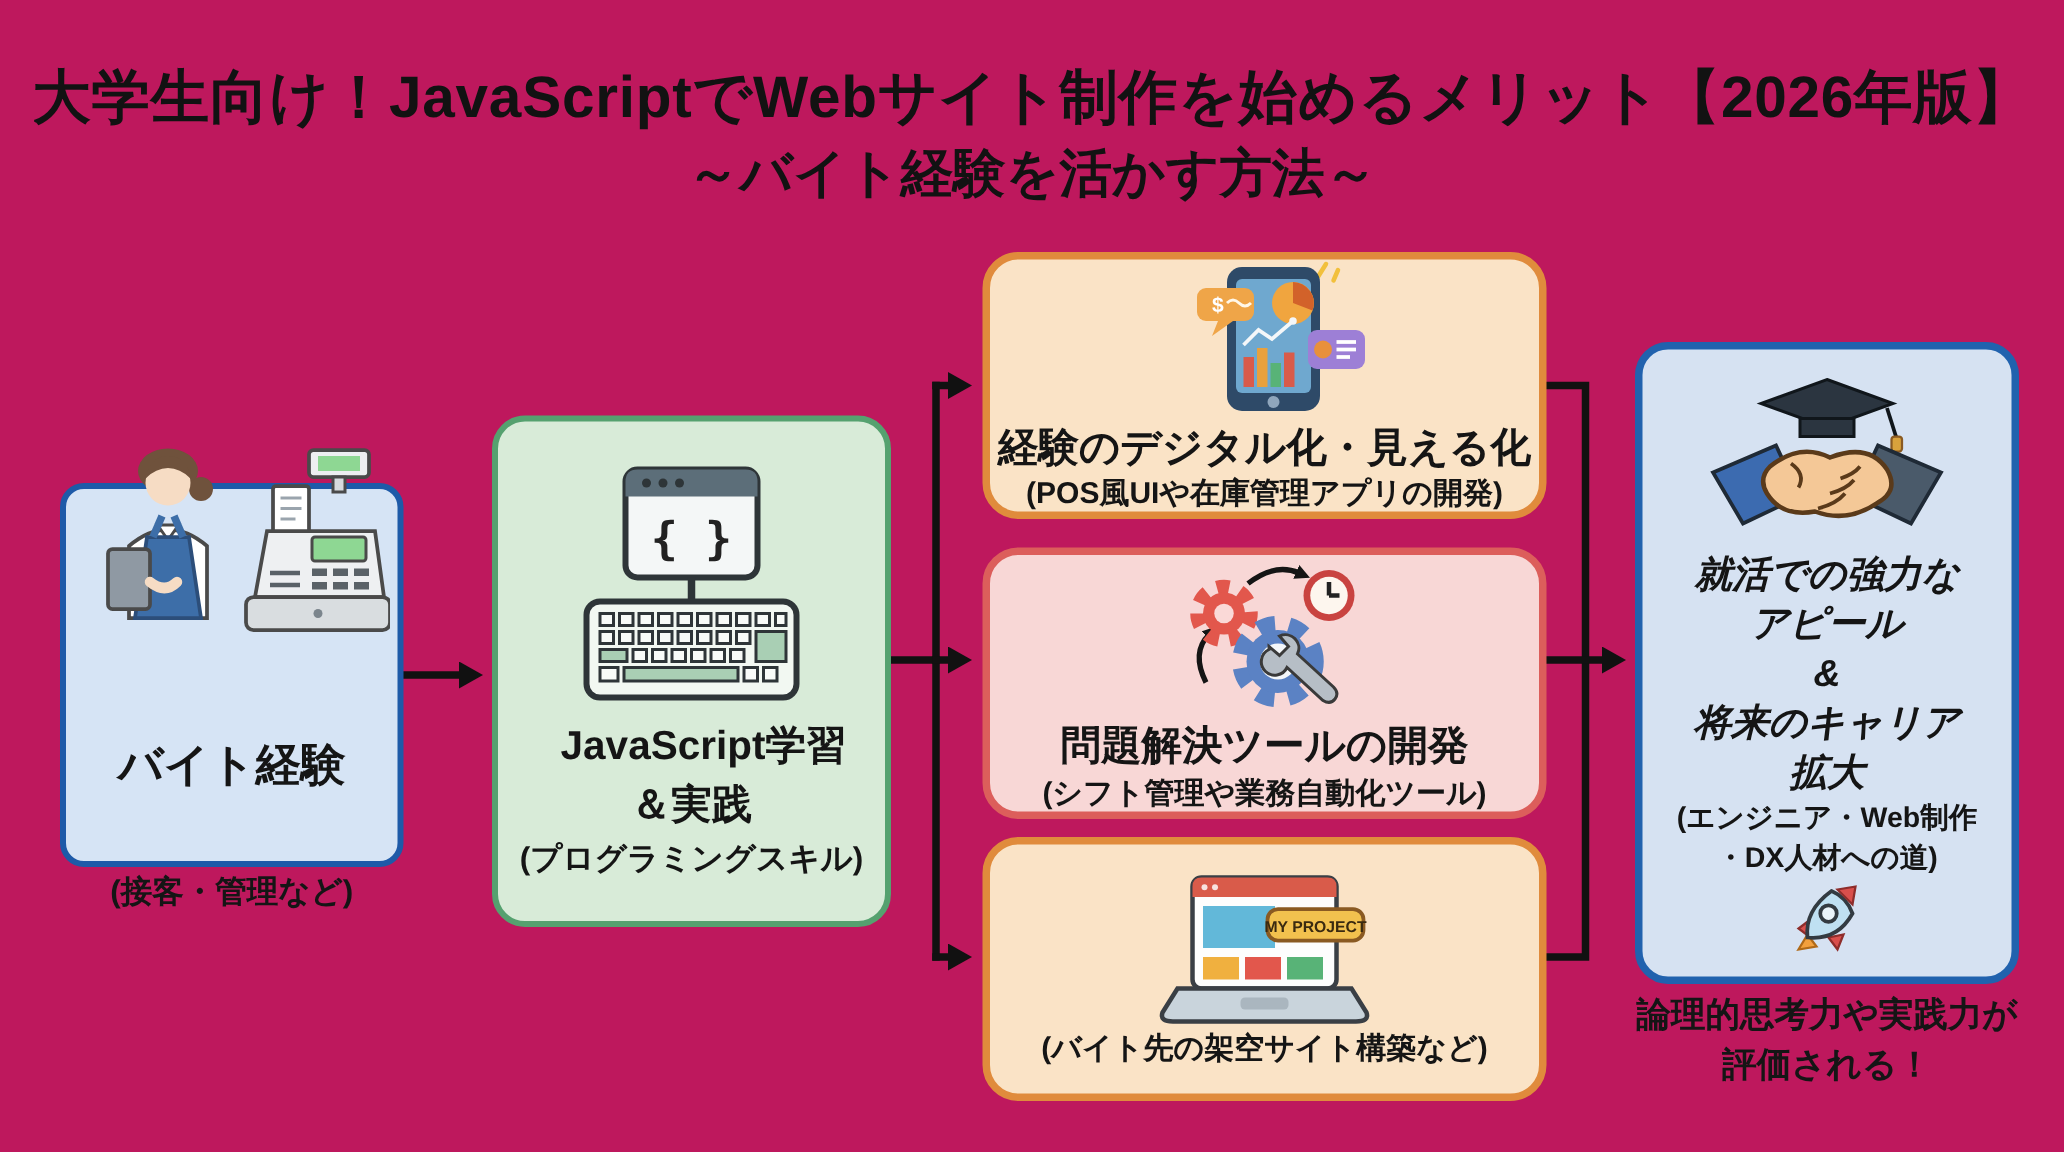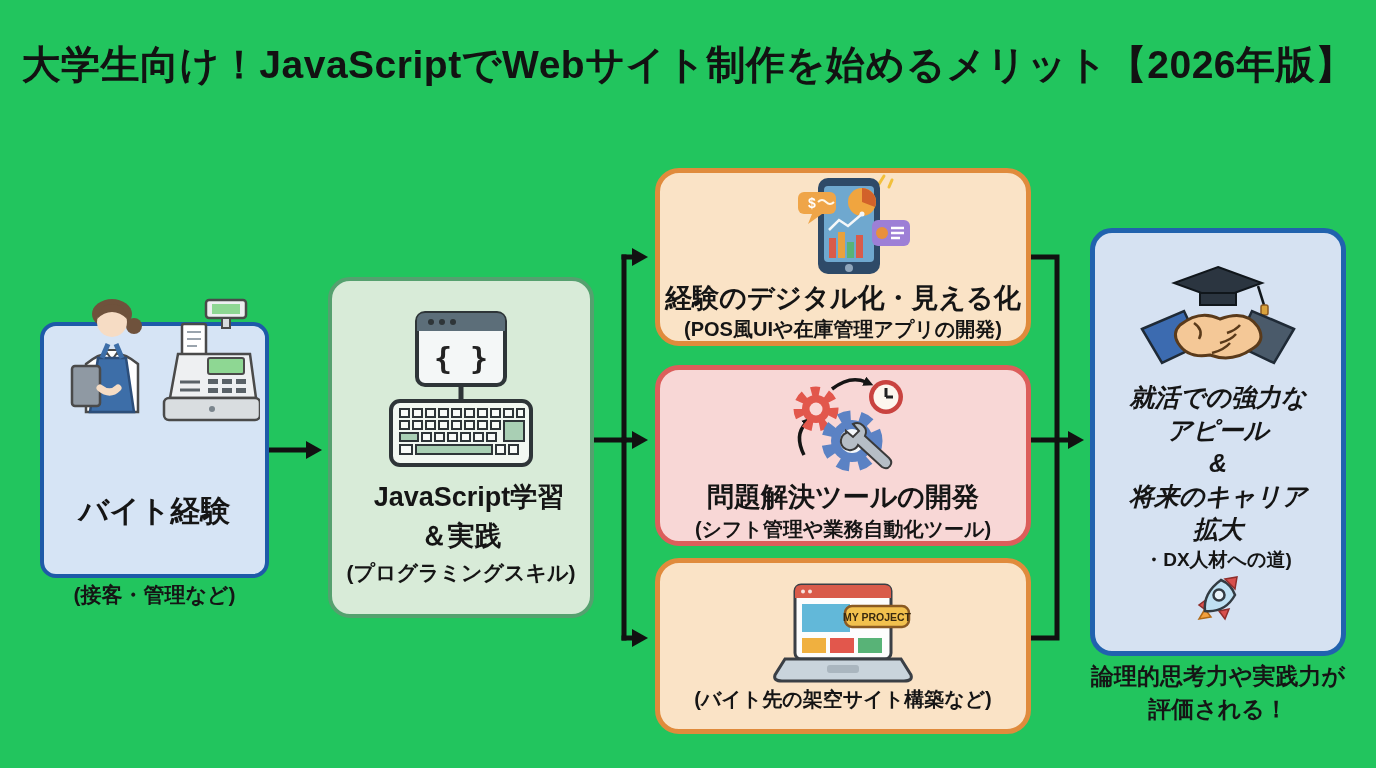--- a/index.html
+++ b/index.html
@@ -1,21 +1,21 @@
 <!DOCTYPE html>
 <html><head>
 <meta charset="utf-8">
 <style>
   html,body{margin:0;padding:0;}
   body{
     width:1376px;height:768px;overflow:hidden;
     font-family:"Liberation Sans","DejaVu Sans",sans-serif;
     background:#EBF4FA;
   }
-  .canvas{position:relative;width:1376px;height:768px;background:#22c55e;}
+  .canvas{position:relative;width:1376px;height:768px;background:#be185d;}
 
   
   .title1{
     position:absolute;top:38px;left:0;width:100%;
     text-align:center;font-size:39px;font-weight:800;color:#121212;
     letter-spacing:0.5px;
   }
   .title2{
     position:absolute;top:92px;left:0;width:100%;
     text-align:center;font-size:35px;font-weight:800;color:#121212;
@@ -68,20 +68,21 @@
   .connectors{position:absolute;left:0;top:0;pointer-events:none;}
 
   .icon{flex:none;}
 </style>
 </head>
 <body>
 
 <div class="canvas">
 
   <div class="title1">大学生向け！JavaScriptでWebサイト制作を始めるメリット【2026年版】</div>
+  <div class="title2">～バイト経験を活かす方法～</div>
 
   <svg class="connectors" width="1376" height="768" viewBox="0 0 1376 768">
     <defs>
       <marker id="ah" markerUnits="userSpaceOnUse" markerWidth="20" markerHeight="20" refX="2" refY="9" orient="auto">
         <path d="M0,0 L16,9 L0,18 z" fill="#111111"></path>
       </marker>
     </defs>
     <g stroke="#111111" stroke-width="5" fill="none" stroke-linecap="square">
       <line x1="271" y1="450" x2="308" y2="450" marker-end="url(#ah)"></line>
 
@@ -285,20 +286,21 @@
       <path d="M84,90 q12,-3 18,-10" fill="none" stroke="#5A3A1A" stroke-width="2.5"></path>
       <path d="M92,80 q11,-3 16,-9" fill="none" stroke="#5A3A1A" stroke-width="2.5"></path>
       <path d="M99,70 q9,-3 13,-8" fill="none" stroke="#5A3A1A" stroke-width="2.5"></path>
       <path d="M66,60 q10,7 5,16" fill="none" stroke="#5A3A1A" stroke-width="2.5"></path>
     </svg>
     <div class="line">就活での強力な</div>
     <div class="line">アピール</div>
     <div class="line">&amp;</div>
     <div class="line">将来のキャリア</div>
     <div class="line">拡大</div>
+    <div class="sub">(エンジニア・Web制作</div>
     <div class="sub">・DX人材への道)</div>
     <svg class="icon" width="46" height="46" viewBox="0 0 46 46" style="margin-top:3px">
       <polygon points="10,34 4,44 16,42" fill="#F2A03D" stroke="#B06A18" stroke-width="1.5"></polygon>
       <polygon points="12,24 4,30 12,36 z" fill="#D94F4C" stroke="#8E2D2B" stroke-width="1.5"></polygon>
       <polygon points="24,36 30,44 34,34 z" fill="#D94F4C" stroke="#8E2D2B" stroke-width="1.5"></polygon>
       <path d="M10,36 Q8,18 26,5 Q36,9 40,20 Q30,38 10,36 z" fill="#BFE0F2" stroke="#333B42" stroke-width="2.5"></path>
       <circle cx="24" cy="20" r="5.5" fill="#EAF4FA" stroke="#333B42" stroke-width="2.5"></circle>
       <polygon points="30,4 42,2 40,14" fill="#D94F4C" stroke="#8E2D2B" stroke-width="1.5"></polygon>
     </svg>
   </div>

